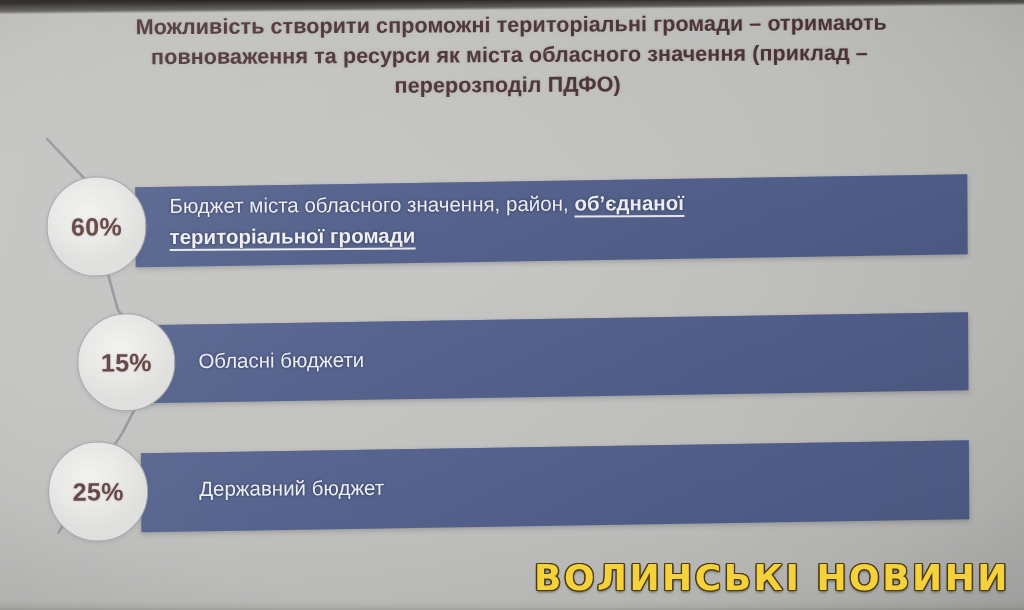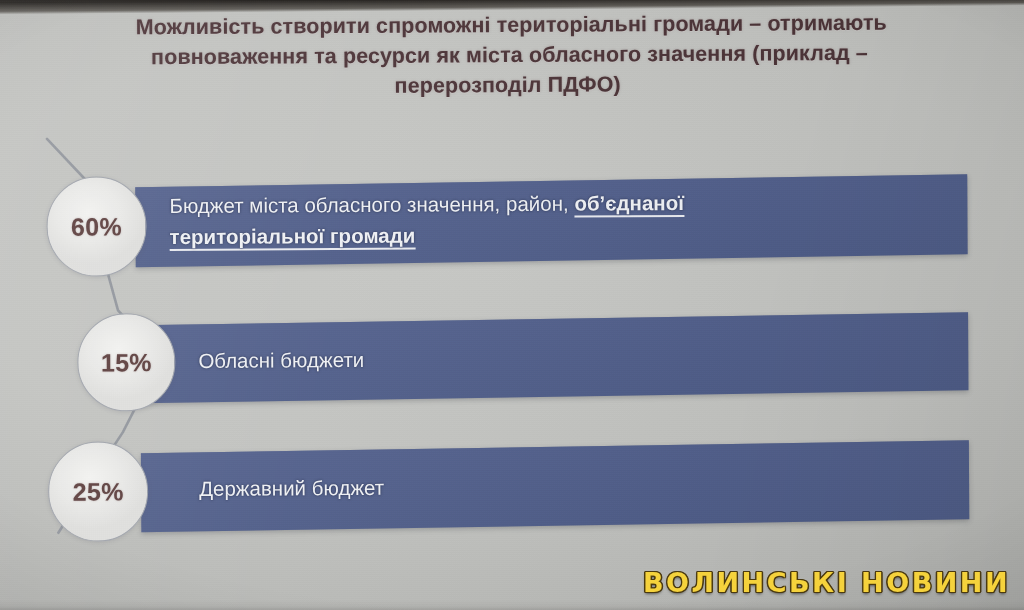--- a/index.html
+++ b/index.html
@@ -109,21 +109,21 @@
   }
   .c1{left:47px;top:14px;width:100px;height:100px;}
   .c2{left:77px;top:16px;width:98px;height:98px;}
   .c3{left:47px;top:12px;width:100px;height:100px;}
 
   
   .watermark{
     position:absolute;right:14px;bottom:12px;
     font-family:"DejaVu Sans","Liberation Sans",sans-serif;
     font-weight:bold;
-    font-size:27px;
+    font-size:36px;
     letter-spacing:2.5px;
     color:#f5d23c;
     text-shadow:
       -1.4px 0 0 #4b3a10, 1.4px 0 0 #4b3a10,
       0 -1.4px 0 #4b3a10, 0 1.4px 0 #4b3a10,
       -1px -1px 0 #4b3a10, 1px -1px 0 #4b3a10,
       -1px 1px 0 #4b3a10, 1px 1px 0 #4b3a10,
       0 2px 3px rgba(0,0,0,0.55);
     white-space:nowrap;
   }

